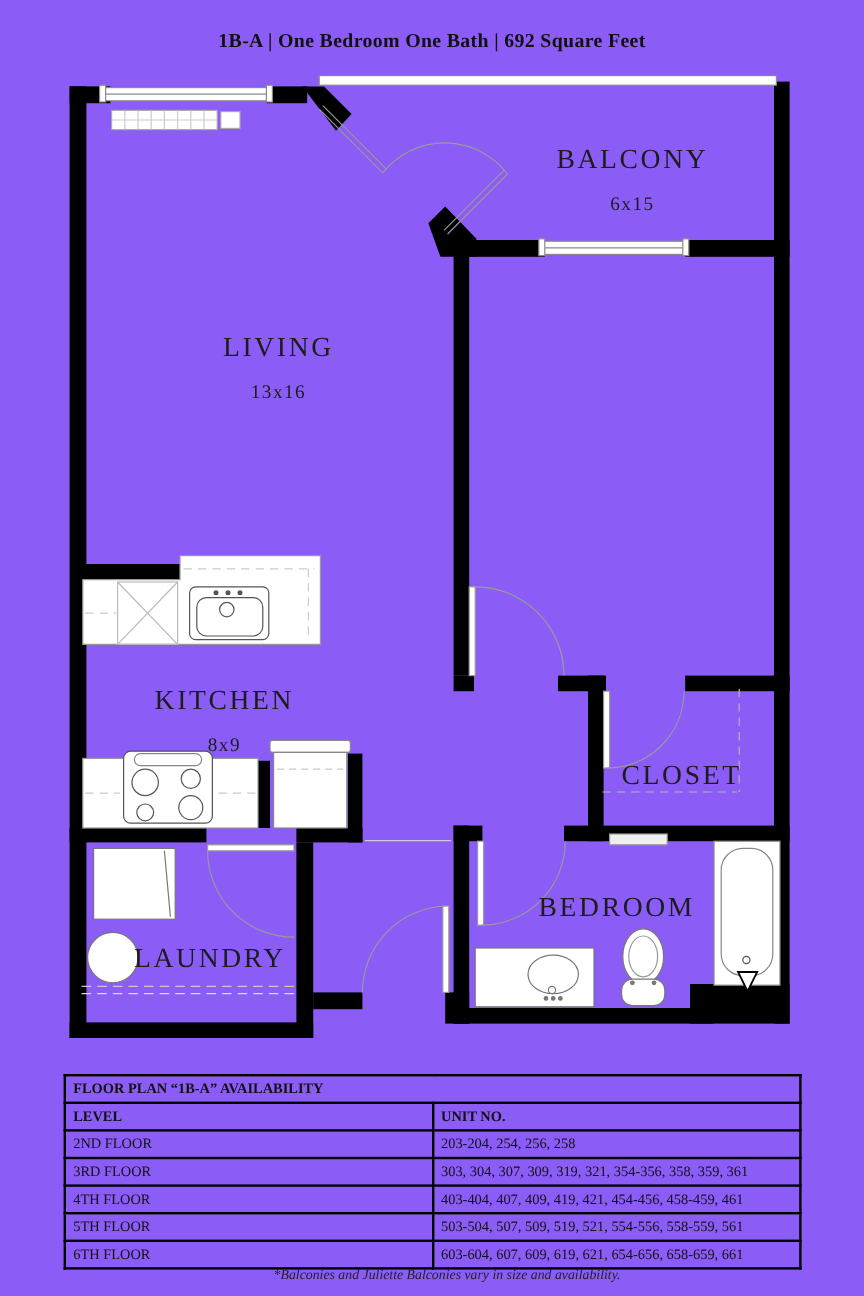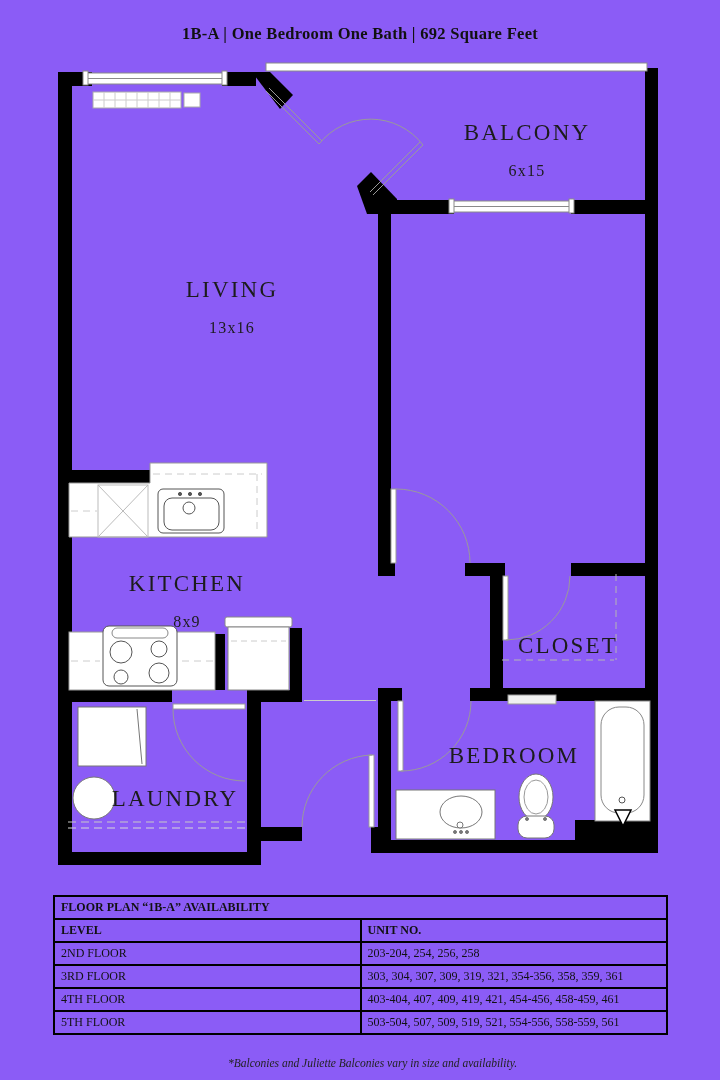--- a/index.html
+++ b/index.html
@@ -243,19 +243,23 @@
         <td>303, 304, 307, 309, 319, 321, 354-356, 358, 359, 361</td>
       </tr>
       <tr>
         <td class="col-level">4TH FLOOR</td>
         <td>403-404, 407, 409, 419, 421, 454-456, 458-459, 461</td>
       </tr>
       <tr>
         <td class="col-level">5TH FLOOR</td>
         <td>503-504, 507, 509, 519, 521, 554-556, 558-559, 561</td>
       </tr>
+      <tr>
+        <td class="col-level">6TH FLOOR</td>
+        <td>603-604, 607, 609, 619, 621, 654-656, 658-659, 661</td>
+      </tr>
     </tbody>
   </table>
 
   <div id="watermark">Atlas Management LLC</div>
   <div id="footnote">*Balconies and Juliette Balconies vary in size and availability.</div>
 
 </div>
 
 </body></html>

